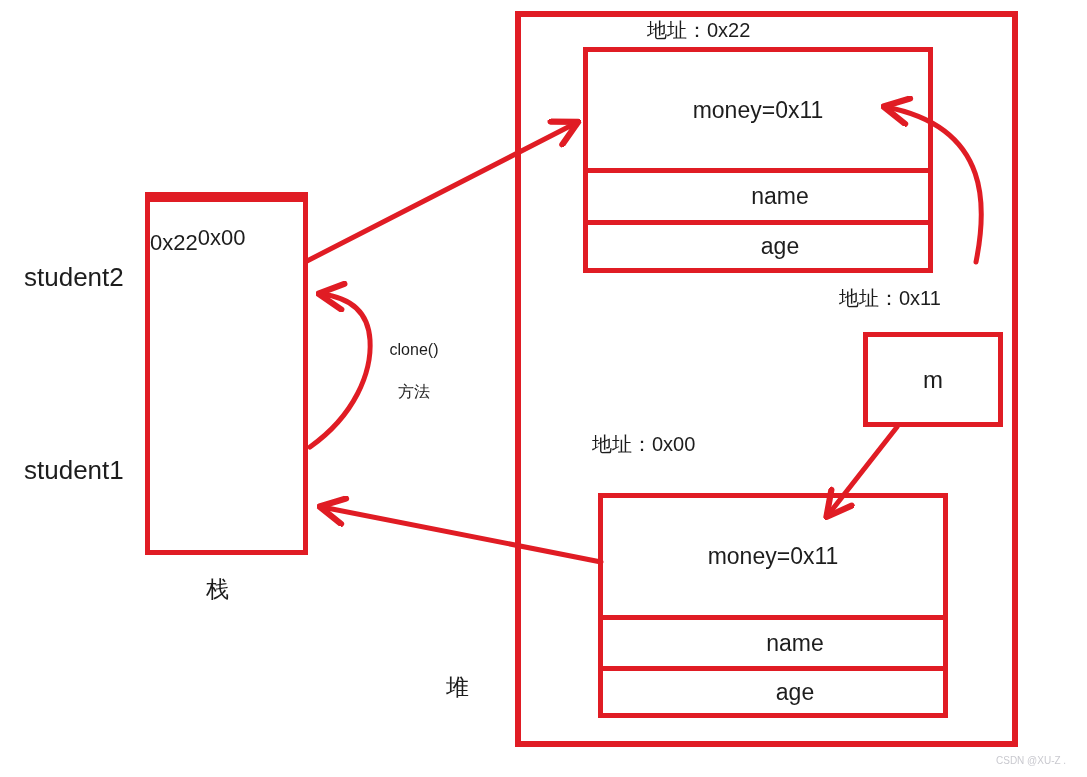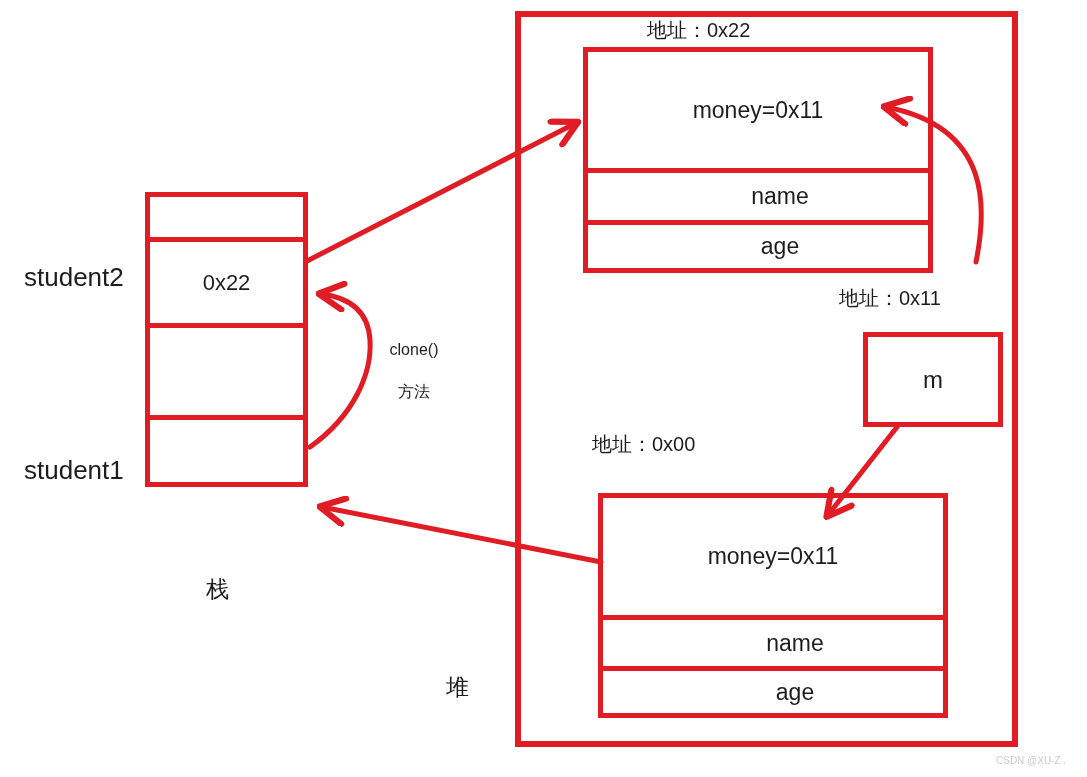--- a/index.html
+++ b/index.html
@@ -10,24 +10,24 @@
     background: #ffffff;
     font-family: "Liberation Sans", "DejaVu Sans", sans-serif;
     color: #1d1d1d;
     overflow: hidden;
   }
   .abs { position: absolute; }
 
   
   .stack-box {
     left: 145px; top: 192px;
-    width: 163px; height: 295px;
+    width: 163px; height: 363px;
     border: 5px solid var(--red);
     box-sizing: border-box;
-    display: flex; flex-direction: column;
+    display: flex; flex-direction: row;
   }
   .stack-cell {
     box-sizing: border-box;
     display: flex; align-items: center; justify-content: center;
     font-size: 22px;
   }
   .stack-cell + .stack-cell { border-top: 5px solid var(--red); }
   .sc0 { height: 40px; }
   .sc1 { height: 86px; }
   .sc2 { height: 92px; }
@@ -108,20 +108,21 @@
       <path d="M 601,562 L 322,507" marker-end="url(#ah)"></path>
       <path d="M 897,427 L 828,515" marker-end="url(#ah)"></path>
       <path d="M 976,262 C 986,212 994,128 886,107" marker-end="url(#ah)"></path>
     </g>
   </svg>
 
   <div class="abs stack-box">
     <div class="stack-cell sc0"></div>
     <div class="stack-cell sc1">0x22</div>
     <div class="stack-cell sc2"></div>
+    <div class="stack-cell sc3">0x00</div>
     <div class="stack-cell sc4"></div>
   </div>
 
   <div class="abs ref-label" style="left:24px; top:262px;">student2</div>
   <div class="abs ref-label" style="left:24px; top:432px;margin-top:23px;">student1</div>
   <div class="abs zone-label" style="left:206px; top:574px;">栈</div>
 
   <div class="abs heap-box"></div>
   <div class="abs zone-label" style="left:446px; top:672px;">堆</div>
 

